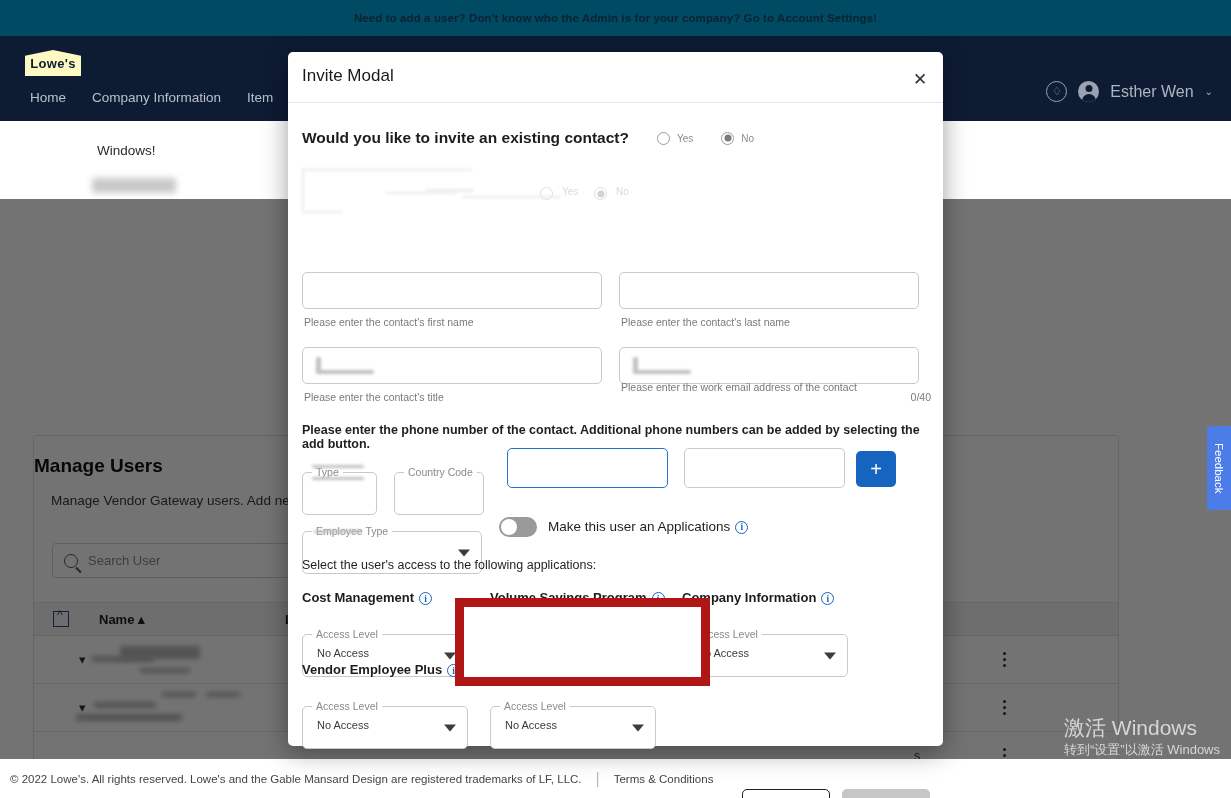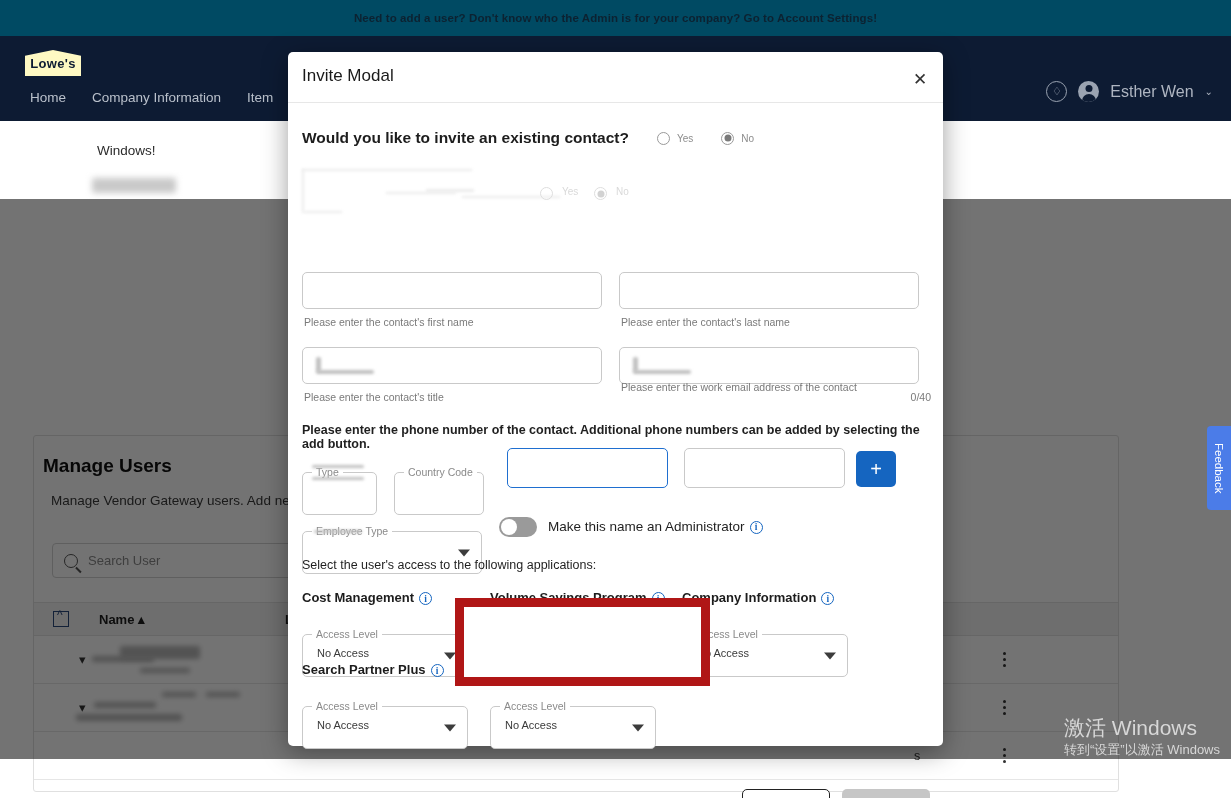--- a/index.html
+++ b/index.html
@@ -88,21 +88,21 @@
 
   .content-area {
     position: absolute; left: 0; top: 199px; width: 1231px; height: 560px;
     background: #ffffff;
   }
   .card {
     position: absolute; left: 33px; top: 236px;
     width: 1086px; height: 357px;
     background: #ffffff; border: 1px solid #e0e0e0; border-radius: 3px;
   }
-  .card-title { position:absolute; left:43px; top:256px; font-size:19px; font-weight:700; color:#111; }
+  .card-title { position:absolute; left:34px; top:256px; font-size:19px; font-weight:700; color:#111; }
   .card-sub   { position:absolute; left:51px; top:294px; font-size:13.5px; color:#3a3a3a; }
   .search-box {
     position:absolute; left:52px; top:344px; width:420px; height:35px;
     border:1px solid #d3d3d3; border-radius:4px; background:#fff;
     display:flex; align-items:center; gap:10px; padding-left:11px;
   }
   .search-ic { width:14px; height:14px; border:1.8px solid #555; border-radius:50%; position:relative; }
   .search-ic::after { content:""; position:absolute; right:-5px; bottom:-4px; width:7px; height:1.8px; background:#555; transform:rotate(45deg); }
   .search-ph { font-size:13px; color:#8a8a8a; }
 
@@ -306,20 +306,25 @@
         <span class="row-f" style="top:17px;">s</span>
         <span class="kebab" style="top:22px;"></span>
       </div>
       <div class="tbl-row" style="top:581px; border-bottom:none;">
         <span class="row-f" style="top:17px;">s</span>
 
       </div>
 
     </div>
 
+    <div class="footer">
+      <span class="footer-txt">© 2022 Lowe's. All rights reserved. Lowe's and the Gable Mansard Design are registered trademarks of LF, LLC.</span>
+      <span class="footer-sep">|</span>
+      <a class="footer-link" href="#">Terms &amp; Conditions</a>
+    </div>
   </div>
 
   <div class="dim"></div>
 
   <div class="feedback-tab" style="z-index:50;">Feedback</div>
 
   <div class="win-wm" style="z-index:50;">
     <div class="w1">激活 Windows</div>
     <div class="w2">转到“设置”以激活 Windows</div>
   </div>
@@ -392,21 +397,21 @@
       <button class="add-btn">+</button>
 
       <div class="outl" style="left:14px; top:404px; width:180px;">
         <span class="outl-lbl">Employee Type</span>
         <span class="caret"></span>
       </div>
       <div class="scribble" style="left:26px; top:427px; width:48px; height:3px;"></div>
 
       <div class="toggle"></div>
       <div class="admin-lbl">
-        <span>Make this name an Administrator</span><span class="info-ic">i</span>
+        <span>Make this user an Applications</span><span class="info-ic">i</span>
       </div>
 
       <div class="sel-note">Select the user's access to the following applications:</div>
 
       <div class="app-title" style="left:14px; top:487px;">
         <span>Cost Management</span><span class="info-ic">i</span>
       </div>
       <div class="outl" style="left:14px; top:507px; width:166px;">
         <span class="outl-lbl">Access Level</span>
         <span class="acc-val">No Access</span>
@@ -425,21 +430,21 @@
       <div class="app-title" style="left:394px; top:487px;">
         <span>Company Information</span><span class="info-ic">i</span>
       </div>
       <div class="outl" style="left:394px; top:507px; width:166px;">
         <span class="outl-lbl">Access Level</span>
         <span class="acc-val">No Access</span>
         <span class="caret"></span>
       </div>
 
       <div class="app-title" style="left:14px; top:559px;">
-        <span>Search Partner Plus</span><span class="info-ic">i</span>
+        <span>Vendor Employee Plus</span><span class="info-ic">i</span>
       </div>
       <div class="outl" style="left:14px; top:579px; width:166px;">
         <span class="outl-lbl">Access Level</span>
         <span class="acc-val">No Access</span>
         <span class="caret"></span>
       </div>
 
       <div class="app-title" style="left:202px; top:559px; z-index:66;">
         <span>Item</span><span class="info-ic">i</span>
       </div>

